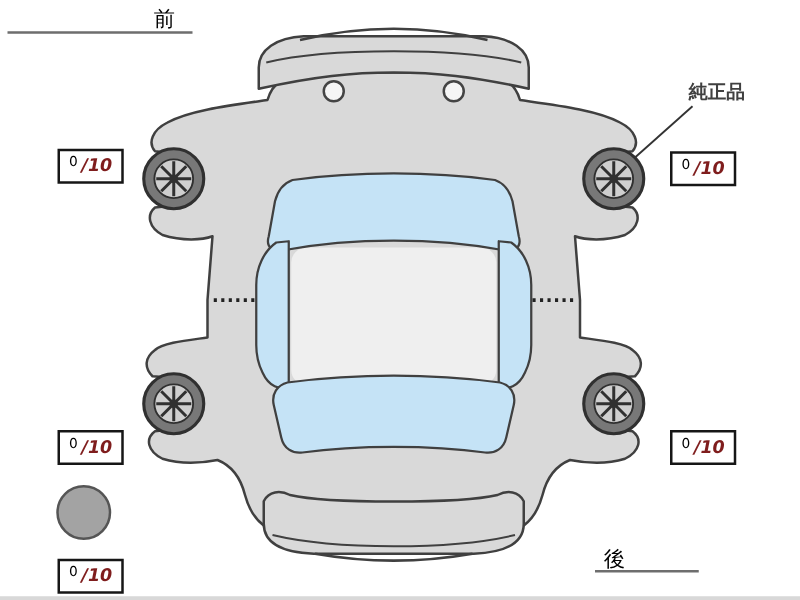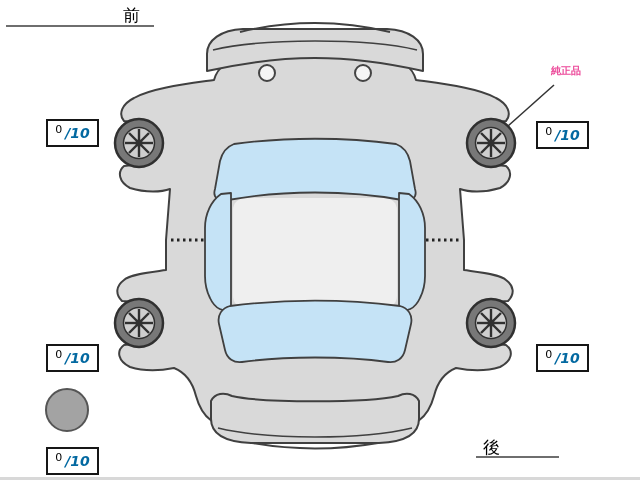--- a/index.html
+++ b/index.html
@@ -32,23 +32,23 @@
     position: absolute;
     height: 0;
     border-top: 2px solid #6e6e6e;
   }
   .front-underline { left: 6px; top: 25px; width: 148px; }
   .rear-underline  { left: 476px; top: 456px; width: 83px; }
   .genuine-label {
     position: absolute;
     left: 551px;
     top: 64px;
-    font-size: 10px;
+    font-size: 15px;
     font-weight: bold;
-    color: #ec4899;
+    color: #404040;
   }
   .score-box {
     position: absolute;
     width: 53px;
     height: 28px;
     box-sizing: border-box;
     border: 2px solid #161616;
     background: #ffffff;
     display: flex;
     align-items: center;
@@ -57,21 +57,21 @@
   }
   .score-num {
     font-size: 11px;
     color: #000;
     transform: translateY(-4px);
   }
   .score-den {
     font-size: 14px;
     font-weight: bold;
     font-style: italic;
-    color: #0369a1;
+    color: #7f1d1d;
   }
   .box-fl { left: 46px;  top: 119px; }
   .box-fr { left: 536px; top: 121px; }
   .box-rl { left: 46px;  top: 344px; }
   .box-rr { left: 536px; top: 344px; }
   .box-sp { left: 46px;  top: 447px; }
   .frame-bottom {
     position: absolute;
     left: 0; right: 0; bottom: 0;
     height: 3px;

